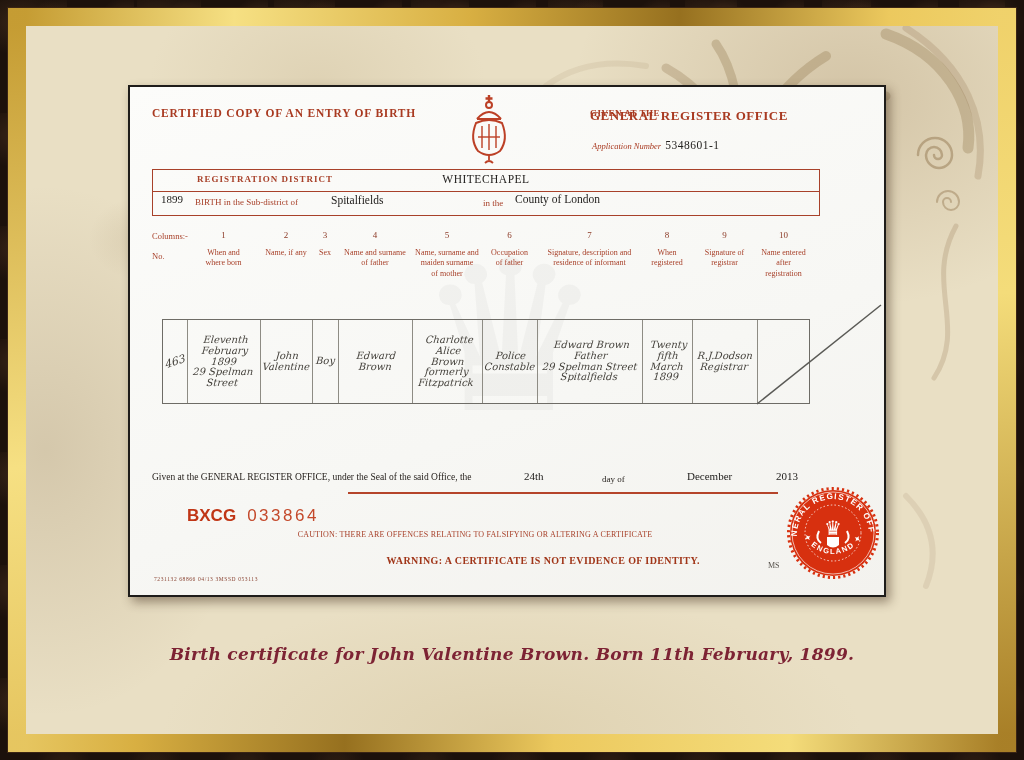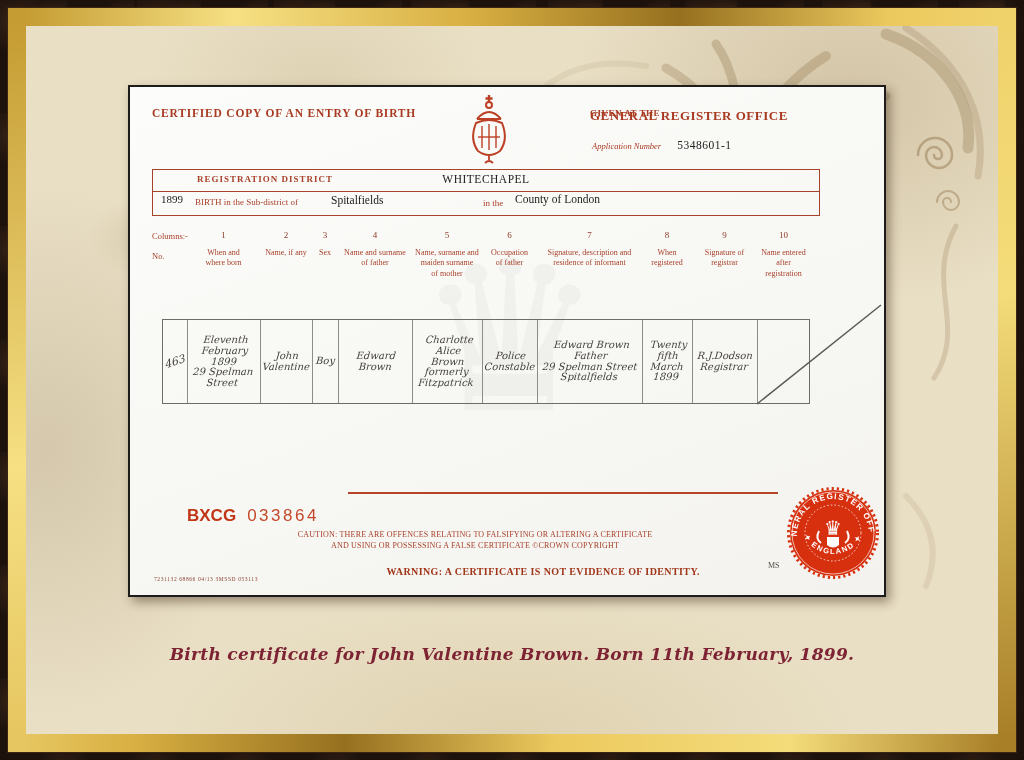--- a/index.html
+++ b/index.html
@@ -28,21 +28,21 @@
   .sheet{position:absolute;left:102px;top:59px;width:758px;height:512px;box-sizing:border-box;
     background:linear-gradient(160deg,#fcfcfa 0%,#f7f7f4 60%,#f3f2ee 100%);
     border:2px solid #1e1c1a;box-shadow:4px 5px 10px rgba(55,35,18,.45);}
   .sheet *{position:absolute;}
   .c-title{left:22px;top:20px;font-weight:bold;font-size:11.5px;letter-spacing:.8px;color:#a93a21;white-space:nowrap;}
   .given-line{left:460px;top:21px;white-space:nowrap;color:#a93a21;font-weight:bold;}
   .given-line .small{font-size:9px;letter-spacing:.5px;}
   .given-line .big{font-size:13px;letter-spacing:.5px;}
   .app-line{left:462px;top:48px;white-space:nowrap;}
   .app-label{position:static;font-style:italic;font-size:8.5px;color:#a93a21;}
-  .app-value{position:static;font-size:11.5px;color:#23211f;margin-left:12px;letter-spacing:.5px;}
+  .app-value{position:static;font-size:11.5px;color:#23211f;letter-spacing:.5px;}
   .crown-svg{left:338px;top:6px;}
   
   .regbox{left:22px;top:82px;width:668px;height:47px;border:1.5px solid #a8412a;box-sizing:border-box;}
   .regrow1{left:0;top:0;right:0;height:21px;border-bottom:1px solid #a8412a;}
   .reg-dl{left:44px;top:4px;font-size:9px;font-weight:bold;letter-spacing:1px;color:#a8412a;}
   .reg-dv{left:0;right:0;top:3px;text-align:center;font-size:11.5px;color:#23211f;letter-spacing:.5px;}
   .regrow2{left:0;top:21px;right:0;bottom:0;}
   .reg-year{left:8px;top:2px;font-size:11px;color:#23211f;}
   .reg-bl{left:42px;top:6px;font-size:9px;color:#a8412a;}
   .reg-sd{left:178px;top:3px;font-size:11.5px;color:#23211f;}
@@ -245,30 +245,36 @@
 Registrar</span>
             </div>
           <div>
               <span class="hw" style="position:static"></span>
             </div>
         </div>
         <svg class="diag-svg" width="730" height="110" viewBox="0 0 730 110">
           <line x1="595" y1="107" x2="719" y2="8" stroke="#5a5a56" stroke-width="1.5"></line>
         </svg>
 
+        <div class="given-row">
+          <span class="given-text">Given at the GENERAL REGISTER OFFICE, under the Seal of the said Office, the</span>
+          <span class="gv-day">24th</span>
+          <span class="gv-dayof">day of</span>
+          <span class="gv-month">December</span>
+          <span class="gv-year">2013</span>
+        </div>
         <div class="given-underline"></div>
 
         <div class="serial">
           <span class="pfx">BXCG</span>
           <span class="num">033864</span>
         </div>
 
         <div class="caution">
           <div class="cl">CAUTION: THERE ARE OFFENCES RELATING TO FALSIFYING OR ALTERING A CERTIFICATE</div>
-          <div class="cl">AND USING OR POSSESSING A FALSE CERTIFICATE ©CROWN COPYRIGHT</div>
           <div class="warn">WARNING: A CERTIFICATE IS NOT EVIDENCE OF IDENTITY.</div>
         </div>
 
         <div class="printcode">7231132 68866 04/13 3MSSD 053113</div>
         <div class="ms">MS</div>
 
         <svg class="seal-wrap" width="96" height="96" viewBox="0 0 96 96">
           <circle cx="48" cy="48" r="43" fill="#d7300f"></circle>
           <circle cx="48" cy="48" r="44.5" fill="none" stroke="#d7300f" stroke-width="3" stroke-dasharray="2.2,3"></circle>
           <circle cx="48" cy="48" r="41" fill="none" stroke="#ffffff" stroke-width=".8" opacity=".8"></circle>

